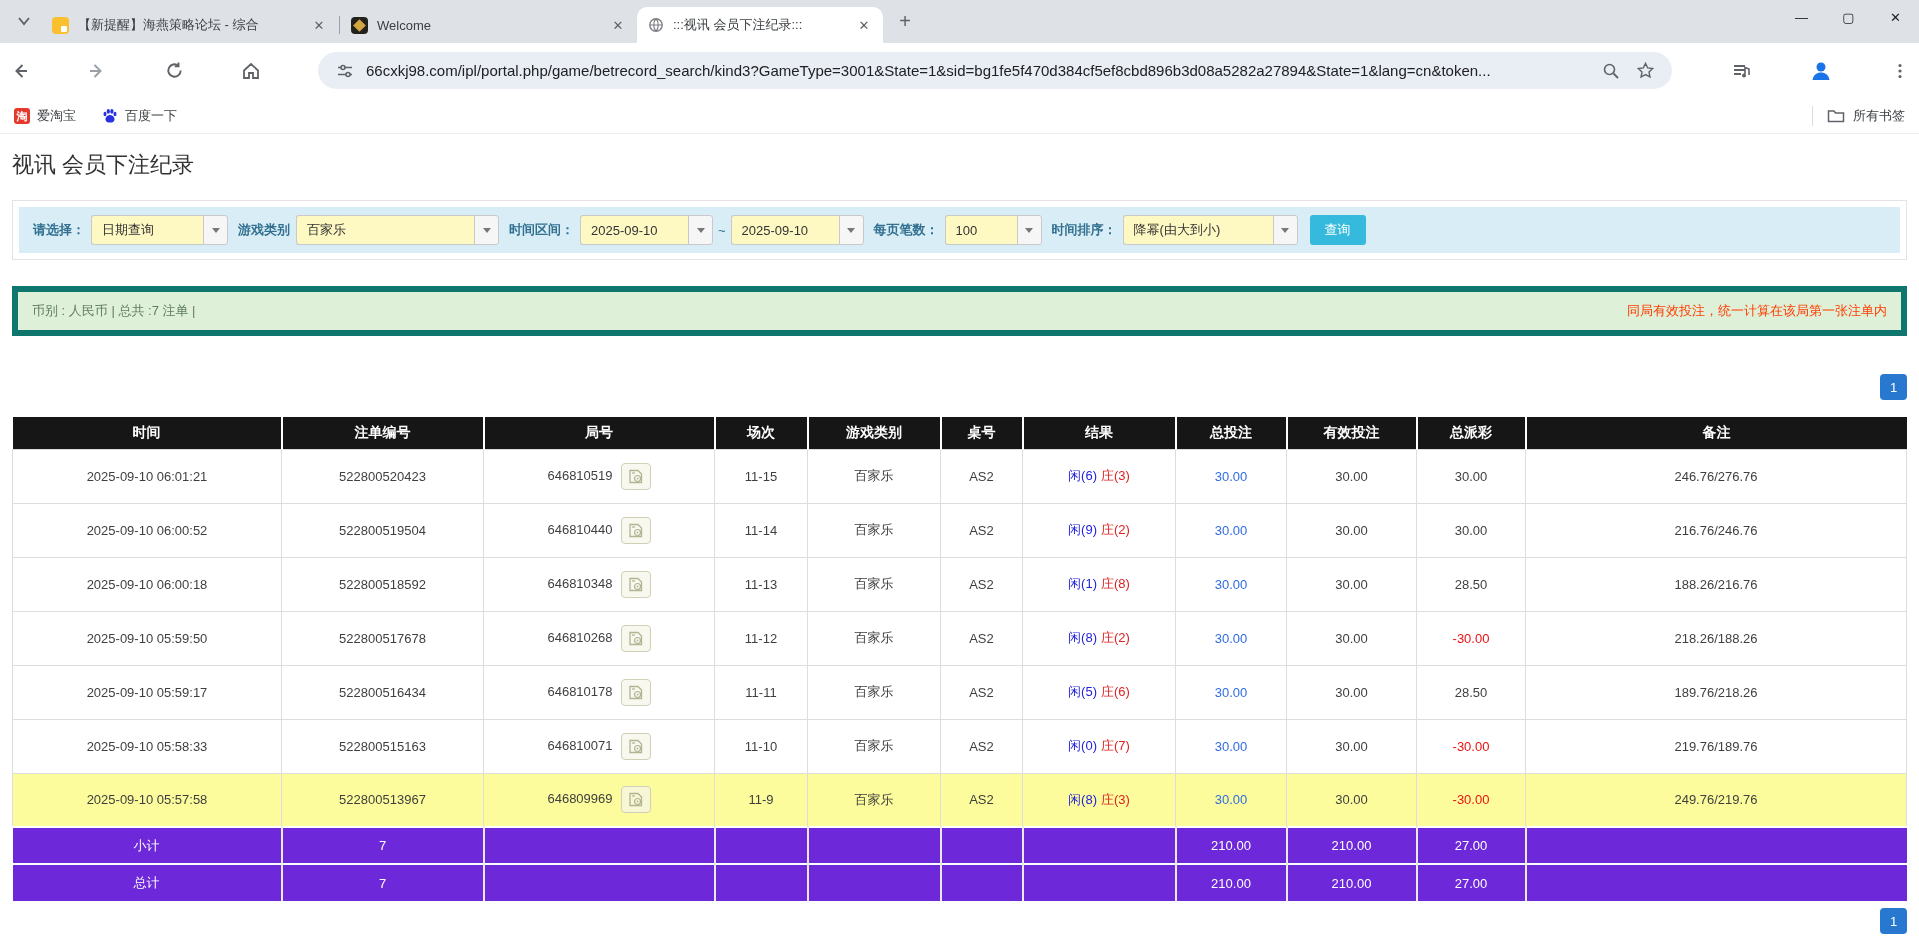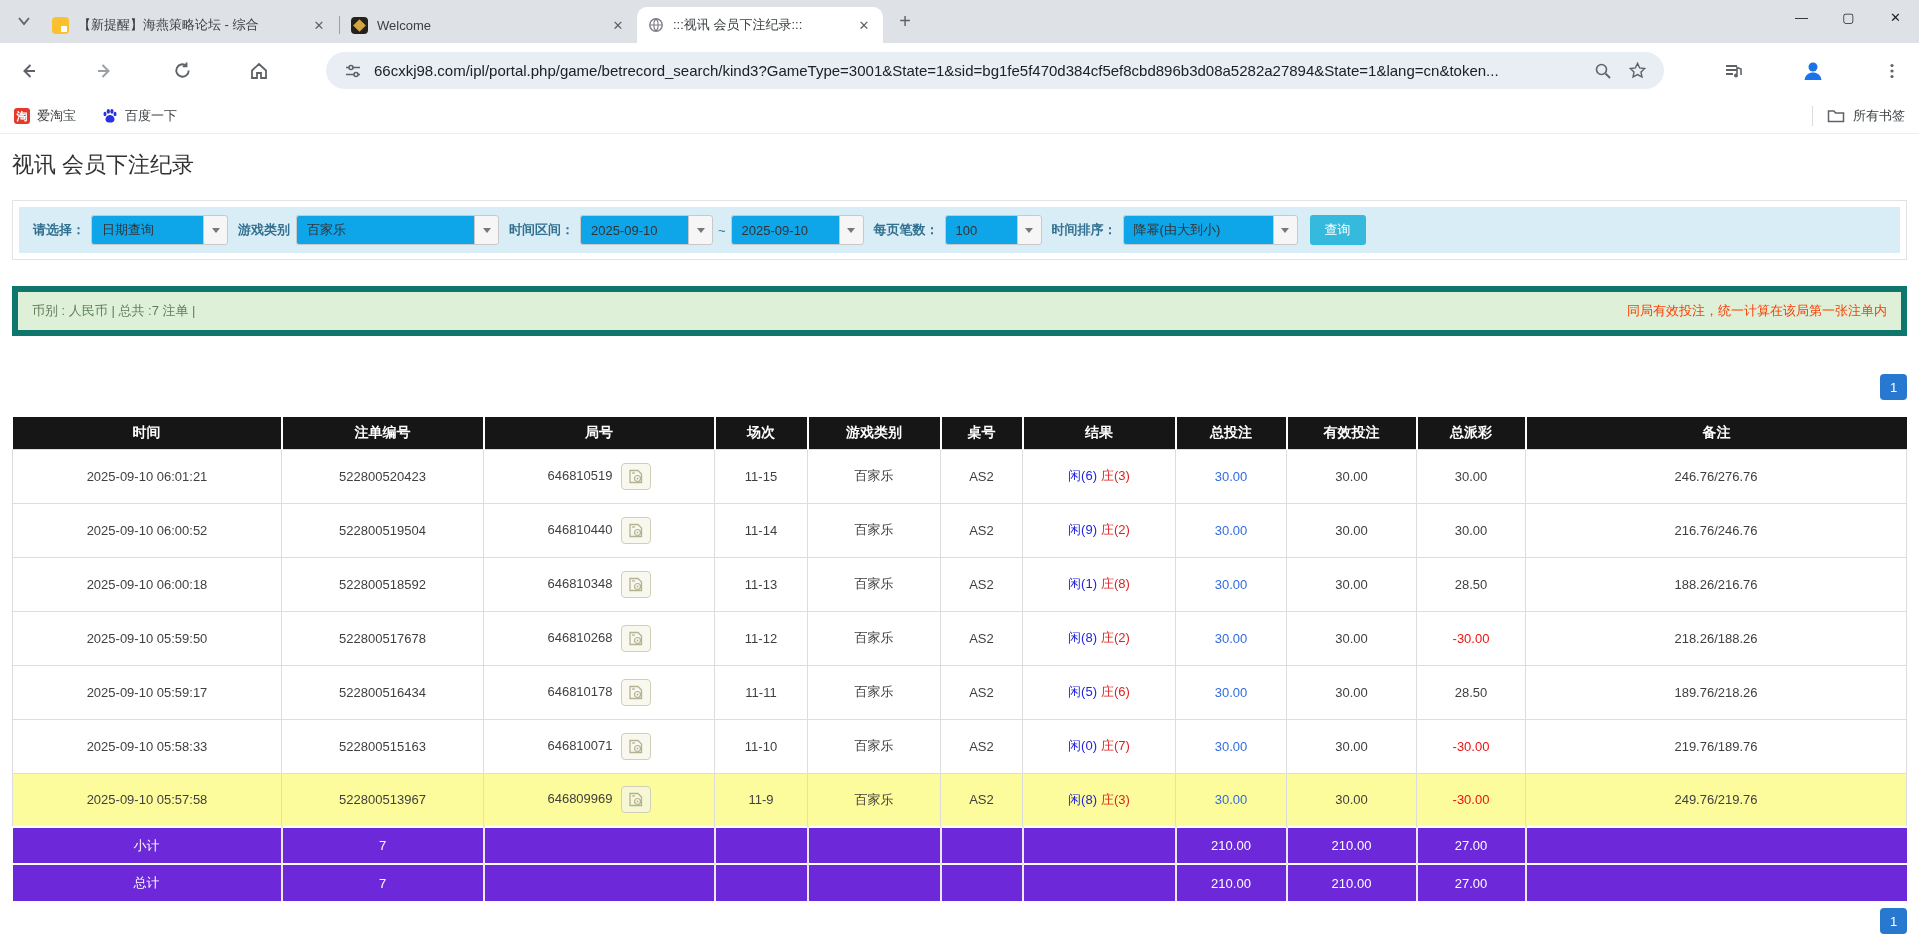--- a/index.html
+++ b/index.html
@@ -24,21 +24,21 @@
   .tab-title { flex:1; white-space:nowrap; overflow:hidden; }
   .tab-close { width:18px; height:18px; border-radius:50%; display:flex; align-items:center;
     justify-content:center; color:#5f6368; font-size:13px; margin-left:6px; }
   .tab-divider { width:1px; height:18px; background:#9aa0a6; margin:0 1px 9px; }
   .new-tab { width:28px; height:28px; margin:0 0 8px 8px; display:flex; align-items:center;
     justify-content:center; color:#5f6368; font-size:20px; font-weight:400; }
   .window-controls { position:absolute; right:0; top:0; height:34px; display:flex; }
   .wc-btn { width:47px; height:34px; display:flex; align-items:center; justify-content:center;
     color:#202124; font-size:13px; }
 
-  .toolbar { height:55px; background:#fff; display:flex; align-items:center; padding:0 10px;gap:41px; }
+  .toolbar { height:55px; background:#fff; display:flex; align-items:center; padding:0 2px;gap:41px; }
   .nav-icon { width:36px; height:36px; border-radius:50%; display:flex; align-items:center;
     justify-content:center; flex:0 0 auto; }
   .url-pill { flex:1; height:37px; background:#e9edf4; border-radius:19px; display:flex;
     align-items:center; padding:0 14px; margin:0 8px; min-width:0; }
   .url-text { flex:1; font-size:15px; color:#202124; white-space:nowrap; overflow:hidden; }
   .pill-icon { width:26px; height:26px; display:flex; align-items:center; justify-content:center;
     flex:0 0 auto; margin-left:8px; }
   .right-icon { width:34px; height:34px; display:flex; align-items:center; justify-content:center;
     flex:0 0 auto; margin-left:4px; }
 
@@ -56,21 +56,21 @@
   
   .page { padding:0 12px; }
   .page-title { font-size:22px; font-weight:400; color:#333; margin:16px 0 20px; }
 
   .filter-wrapper { border:1px solid #e3e3e3; background:#fff; padding:6px; }
   .filter-bar { background:#d9edf7; padding:8px 12px; display:flex; align-items:center;
     font-size:13px; color:#31708f; }
   .f-label { font-weight:700; color:#31708f; margin:0 6px 0 10px; white-space:nowrap; }
   .f-label:first-child { margin-left:2px; }
   .combo { display:flex; height:30px; }
-  .combo-input { border:1px solid #c9c9c9; border-right:none; background:#0ea5e9; padding:4px 10px;
+  .combo-input { border:1px solid #c9c9c9; border-right:none; background:#fef9c3; padding:4px 10px;
     display:flex; align-items:center; font-size:13px; color:#333; border-radius:3px 0 0 3px;
     white-space:nowrap; overflow:hidden; }
   .combo-btn { width:25px; border:1px solid #c9c9c9; background:#f6f6f6; display:flex;
     align-items:center; justify-content:center; border-radius:0 3px 3px 0; }
   .combo-btn::after { content:""; border-left:4px solid transparent; border-right:4px solid transparent;
     border-top:5px solid #777; }
   .w-select { width:112px; } .w-game { width:178px; } .w-date { width:108px; }
   .w-size { width:72px; } .w-sort { width:150px; }
   .tilde { margin:0 5px; color:#31708f; }
   .search-btn { height:30px; padding:0 15px; margin-left:12px; background:#35b9dd; color:#fff;

